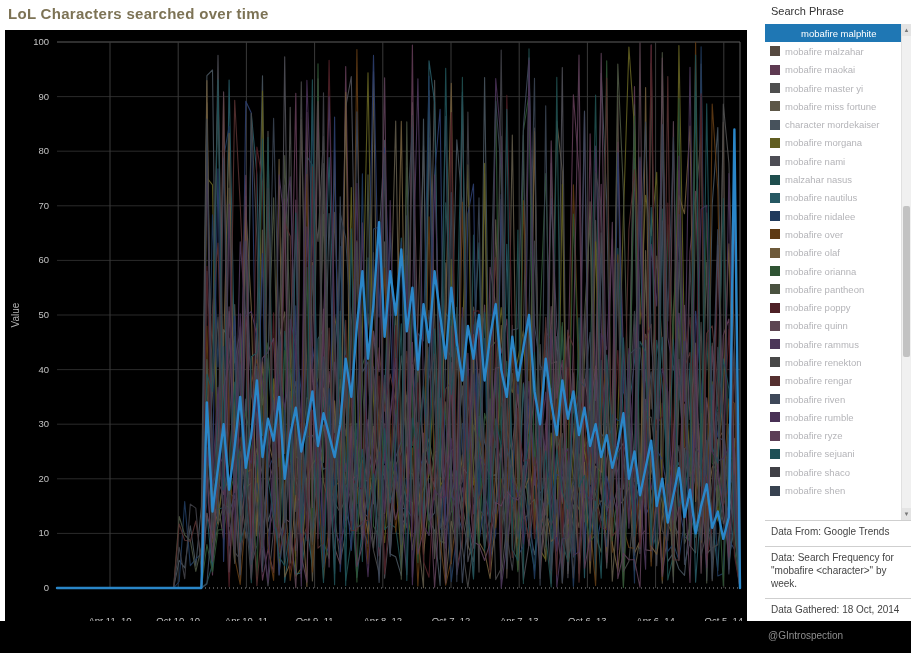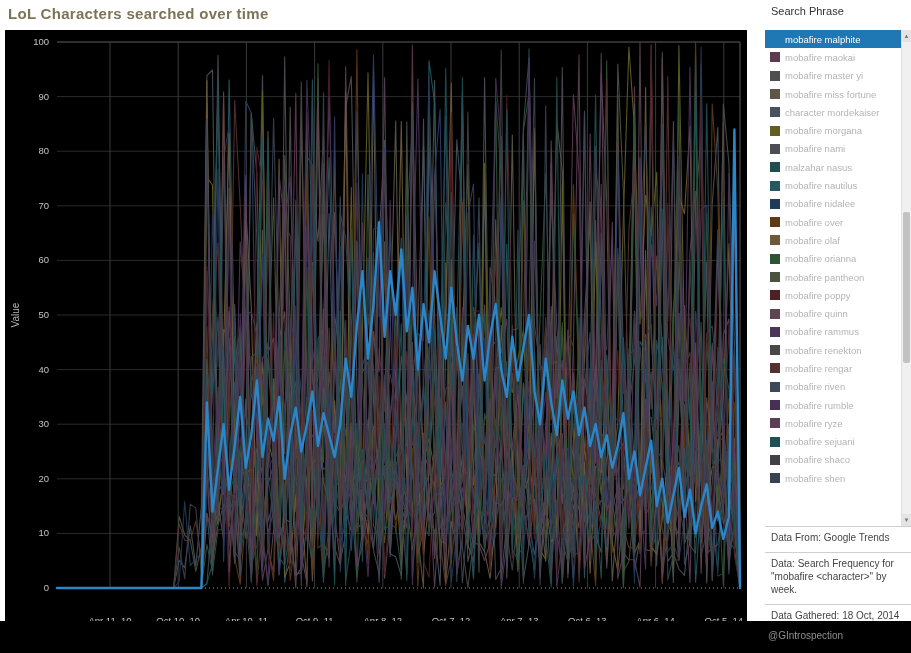--- a/index.html
+++ b/index.html
@@ -10,27 +10,27 @@
 
   .chart-area{position:absolute;left:5px;top:30px;width:742px;height:623px;background:#000;}
   .chart-area svg{display:block;}
   .ax{fill:#c3c3c3;font-size:9.5px;font-family:"Liberation Sans",sans-serif;}
   .axt{fill:#b5b5b5;font-size:10px;font-family:"Liberation Sans",sans-serif;}
 
   .bottom-strip{position:absolute;left:0;top:621px;width:911px;height:32px;background:#000;text-decoration:underline;}
   .bottom-strip .credit{position:absolute;left:768px;top:9px;font-size:10px;color:#8f8f8f;}
 
   .sidebar{position:absolute;left:765px;top:0;width:146px;height:621px;background:#fff;overflow:hidden;}
-  .legend-title{padding:5px 4px 13px 6px;font-size:11px;color:#333;}
+  .legend-title{padding:5px 4px 7px 6px;font-size:11px;color:#333;}
   .legend-wrap{position:relative;height:496px;}
   .legend-list{position:absolute;left:0;top:0;right:10px;bottom:0;overflow:hidden;}
   .legend-item{display:flex;align-items:center;height:18.3px;padding-left:5px;cursor:pointer;}
   .legend-item .swatch{width:10px;height:10px;flex:0 0 10px;margin-right:5px;}
   .legend-item .legend-label{font-size:9.5px;color:#b4b4b8;white-space:nowrap;}
-  .legend-item.selected{background:#1f77b4;}
+  .legend-item.selected{background:#1f77b4;gap:16px;}
   .legend-item.selected .legend-label{color:#fff;}
 
   .scrollbar{position:absolute;right:0;top:0;bottom:0;width:10px;background:#f0f0f0;
     display:flex;flex-direction:column;border-left:1px solid #e0e0e0;box-sizing:border-box;}
   .sb-btn{height:12px;font-size:6px;color:#777;text-align:center;line-height:12px;background:#e4e4e4;cursor:pointer;}
   .sb-track{flex:1;position:relative;}
   .sb-thumb{position:absolute;left:1px;right:1px;top:36%;height:32%;background:#c2c2c2;border-radius:2px;cursor:pointer;}
 
   .note{border-top:1px solid #cfcfcf;padding:4px 6px 8px 6px;font-size:10px;color:#444;line-height:1.3;}
 </style>
@@ -124,20 +124,24 @@
 
   <div class="sidebar">
     <div class="legend-title">Search Phrase</div>
     <div class="legend-wrap">
       <div class="legend-list" id="legend-list">
           <div class="legend-item selected">
             <span class="swatch" style="background: rgb(31, 119, 180);"></span>
             <span class="legend-label">mobafire malphite</span>
           </div>
           <div class="legend-item">
+            <span class="swatch" style="background: rgb(86, 74, 65);"></span>
+            <span class="legend-label">mobafire malzahar</span>
+          </div>
+          <div class="legend-item">
             <span class="swatch" style="background: rgb(94, 58, 82);"></span>
             <span class="legend-label">mobafire maokai</span>
           </div>
           <div class="legend-item">
             <span class="swatch" style="background: rgb(79, 79, 79);"></span>
             <span class="legend-label">mobafire master yi</span>
           </div>
           <div class="legend-item">
             <span class="swatch" style="background: rgb(93, 87, 71);"></span>
             <span class="legend-label">mobafire miss fortune</span>

